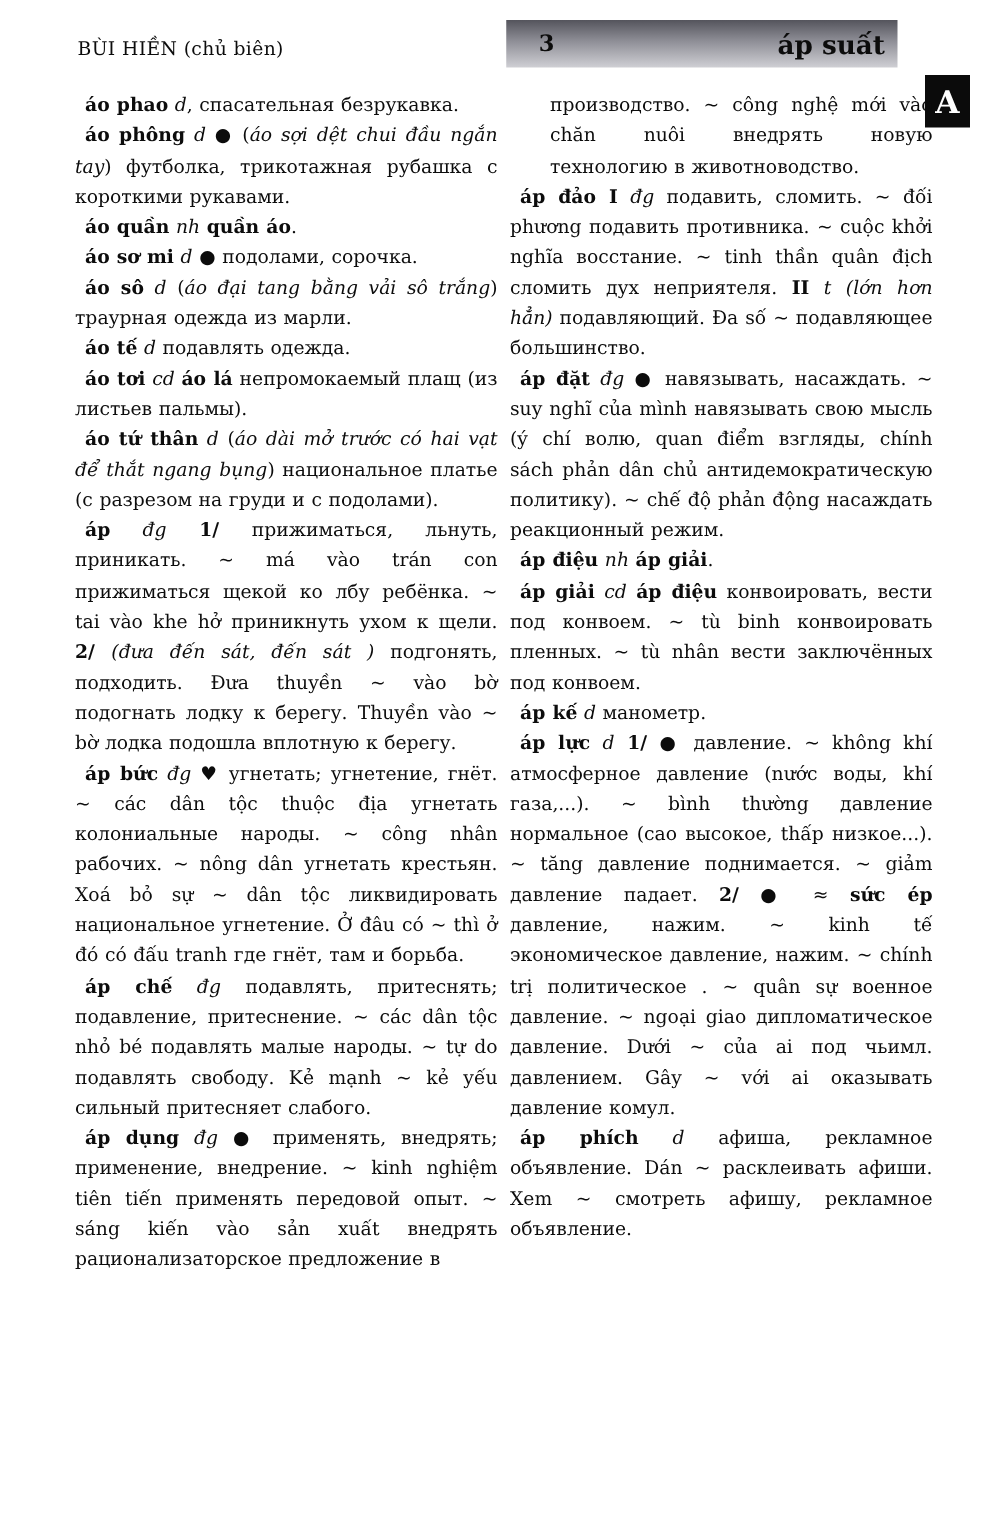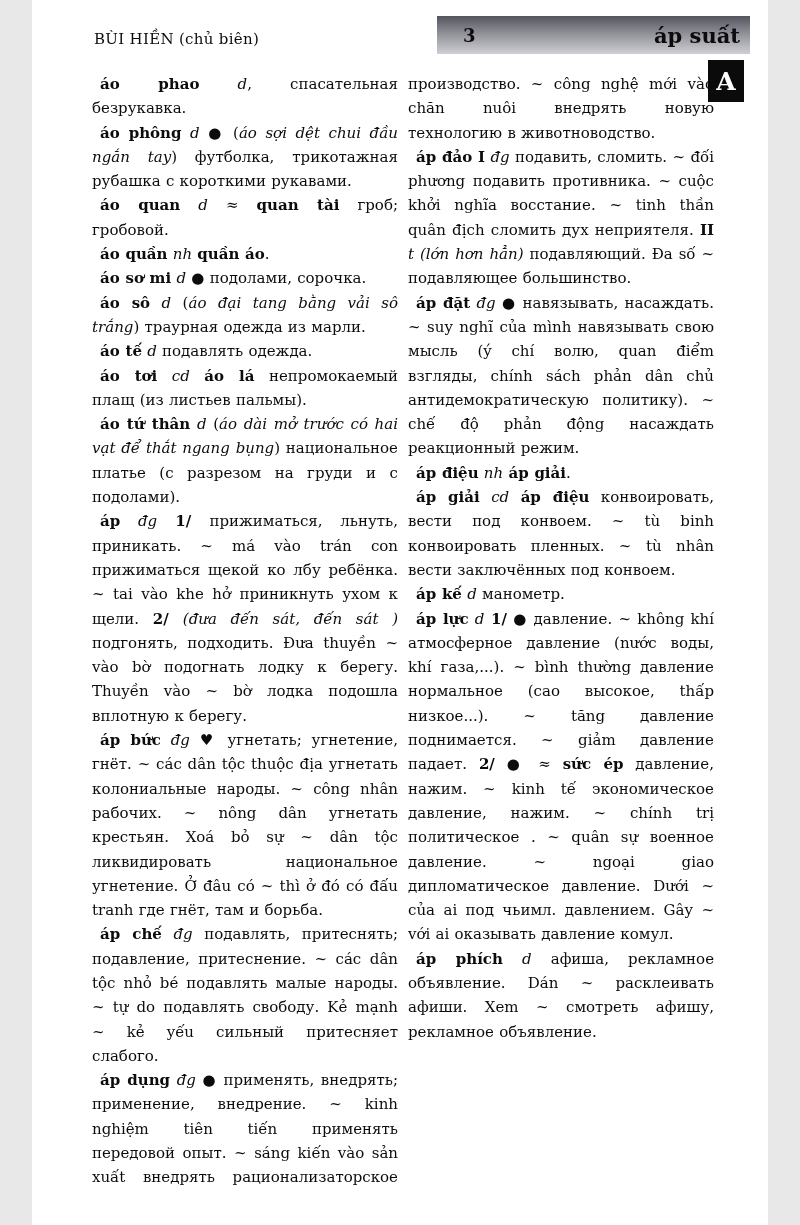--- a/index.html
+++ b/index.html
@@ -1,18 +1,18 @@
 <!DOCTYPE html>
 <html style="--band-dark: #54545c; --band-mid: #8f8f97; --band-light: #cfcfd4; --tab-bg: #0b0b0b;"><head>
 <meta charset="utf-8">
 <style>
   html,body{margin:0;padding:0;background:#e8e8e8;}
   .page{
     position:relative;
-    width:736px;height:1225px;
+    width:800px;height:1225px;
     background:#ffffff;
     font-family:"DejaVu Serif","Liberation Serif",serif;
     color:#0c0c0c;
     overflow:hidden;
     margin:0 auto;
   }
   .author{
     position:absolute;left:62px;top:30px;
     font-size:15px;letter-spacing:.3px;
   }
@@ -35,42 +35,41 @@
     display:flex;gap:10px;overflow:hidden;
   }
   .col{flex:1 1 0;min-width:0;}
   .entry{
     margin:0;
     font-size:15px;line-height:24.3px;
     text-align:justify;
     text-indent:8px;
     word-spacing:.5px;
   }
-  .entry.cont{text-indent:0;}
+  .entry.cont{text-indent:0;margin-left:32px;}
   .s-b{font-weight:700;}
   .s-i{font-style:italic;}
 </style>
 </head>
 <body>
 
 <div class="page">
   <span class="author">BÙI HIỀN (chủ biên)</span>
 
   <div class="band">
     <span class="page-number">3</span>
     <span class="guide-word">áp suất</span>
   </div>
 
   <div class="letter-tab">A</div>
 
   <main class="columns">
     <div class="col" id="col-left">
         <p class="entry"><span class="s-b">áo phao</span><span class="s-i"> d</span><span class="s-n">, спасательная безрукавка.</span></p>
         <p class="entry"><span class="s-b">áo phông</span><span class="s-i"> d</span><span class="s-n"> ● (</span><span class="s-i">áo sợi dệt chui đầu ngắn tay</span><span class="s-n">) футболка, трикотажная рубашка с короткими рукавами.</span></p>
-        <p class="entry"><span class="s-b">áo quan</span><span class="s-i"> d</span><span class="s-n"> ≈ </span><span class="s-b">quan tài</span><span class="s-n"> гроб; гробовой.</span></p>
         <p class="entry"><span class="s-b">áo quần</span><span class="s-i"> nh</span><span class="s-n"> </span><span class="s-b">quần áo</span><span class="s-n">.</span></p>
         <p class="entry"><span class="s-b">áo sơ mi</span><span class="s-i"> d</span><span class="s-n"> ● подолами, сорочка.</span></p>
         <p class="entry"><span class="s-b">áo sô</span><span class="s-i"> d</span><span class="s-n"> (</span><span class="s-i">áo đại tang bằng vải sô trắng</span><span class="s-n">) траурная одежда из марли.</span></p>
         <p class="entry"><span class="s-b">áo tế</span><span class="s-i"> d</span><span class="s-n"> подавлять одежда.</span></p>
         <p class="entry"><span class="s-b">áo tơi</span><span class="s-i"> cd</span><span class="s-n"> </span><span class="s-b">áo lá</span><span class="s-n"> непромокаемый плащ (из листьев пальмы).</span></p>
         <p class="entry"><span class="s-b">áo tứ thân</span><span class="s-i"> d</span><span class="s-n"> (</span><span class="s-i">áo dài mở trước có hai vạt để thắt ngang bụng</span><span class="s-n">) национальное платье (с разрезом на груди и с подолами).</span></p>
         <p class="entry"><span class="s-b">áp</span><span class="s-i"> đg</span><span class="s-b"> 1/ </span><span class="s-n">прижиматься, льнуть, приникать. ~ má vào trán con прижиматься щекой ко лбу ребёнка. ~ tai vào khe hở приникнуть ухом к щели. </span><span class="s-b">2/ </span><span class="s-i">(đưa đến sát, đến sát )</span><span class="s-n"> подгонять, подходить. Đưa thuyền ~ vào bờ подогнать лодку к берегу. Thuyền vào ~ bờ лодка подошла вплотную к берегу.</span></p>
         <p class="entry"><span class="s-b">áp bức</span><span class="s-i"> đg</span><span class="s-n"> ♥ угнетать; угнетение, гнёт. ~ các dân tộc thuộc địa угнетать колониальные народы. ~ công nhân рабочих. ~ nông dân угнетать крестьян. Xoá bỏ sự ~ dân tộc ликвидировать национальное угнетение. Ở đâu có ~ thì ở đó có đấu tranh где гнёт, там и борьба.</span></p>
         <p class="entry"><span class="s-b">áp chế</span><span class="s-i"> đg</span><span class="s-n"> подавлять, притеснять; подавление, притеснение. ~ các dân tộc nhỏ bé подавлять малые народы. ~ tự do подавлять свободу. Kẻ mạnh ~ kẻ yếu сильный притесняет слабого.</span></p>
         <p class="entry"><span class="s-b">áp dụng</span><span class="s-i"> đg</span><span class="s-n"> ● применять, внедрять; применение, внедрение. ~ kinh nghiệm tiên tiến применять передовой опыт. ~ sáng kiến vào sản xuất внедрять рационализаторское предложение в</span></p>

